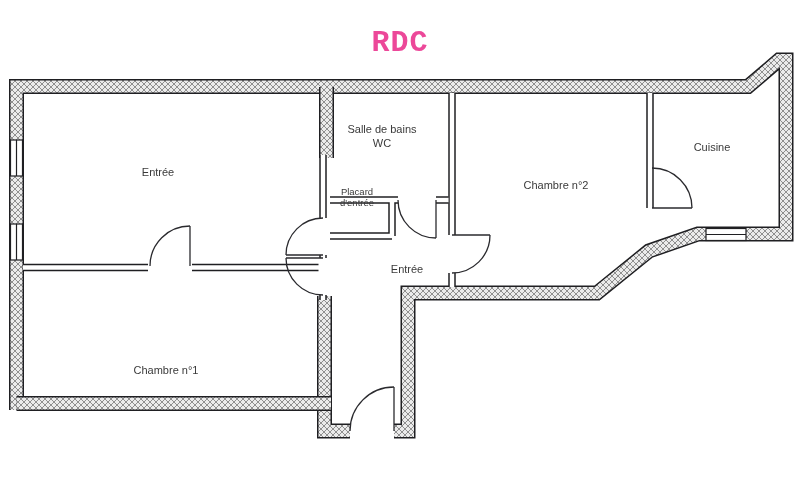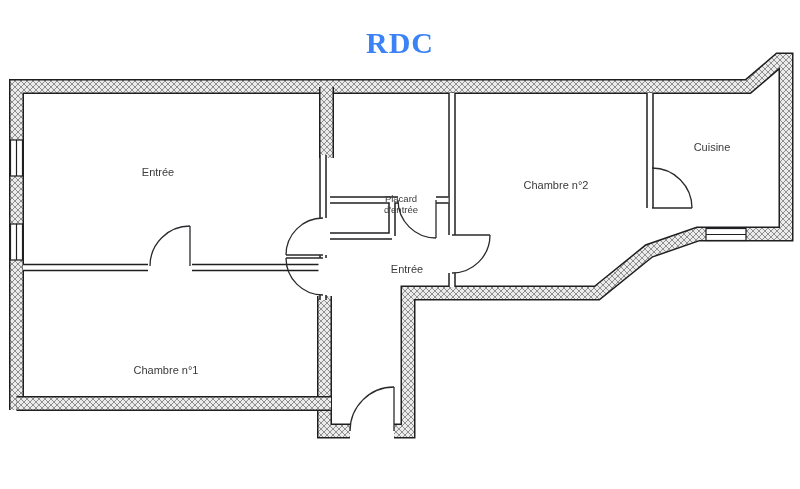--- a/index.html
+++ b/index.html
@@ -7,25 +7,25 @@
     position:relative;
     width:800px;height:489px;
     background:#ffffff;
     overflow:hidden;
     font-family:"Liberation Sans", sans-serif;
   }
   .plan-title{
     position:absolute;
     top:26px;left:0;right:0;
     text-align:center;
-    font-family:Liberation Serif, serif;
+    font-family:Liberation Mono, monospace;
     font-weight:700;
     font-size:30px;
     letter-spacing:1px;
-    color:#3b82f6;
+    color:#ec4899;
   }
   .plan-svg{position:absolute;left:0;top:0;}
   .room-label{
     position:absolute;
     transform:translate(-50%,-50%);
     font-size:11px;
     color:#3a3a3a;
     text-align:center;
     white-space:nowrap;
     line-height:14px;
@@ -133,22 +133,26 @@
         <path d="M394,431 L394,387"></path>
         <path d="M350,431 A44,44 0 0 1 394,387"></path>
       </g>
     </g>
   </svg>
 
   <div class="room-label" style="left:158px;top:172px;">Entrée</div>
 
   <div class="room-label" style="left:166px;top:326px;margin-top:44px;">Chambre n°1</div>
 
+  <div class="room-label" style="left:382px;top:136px;">
+    <div>Salle de bains</div>
+    <div>WC</div>
+  </div>
 
-  <div class="room-label small" style="left:357px;top:204px;margin-left:44px;">
+  <div class="room-label small" style="left:357px;top:197px;">
     <div>Placard</div>
     <div>d'entrée</div>
   </div>
 
   <div class="room-label" style="left:389px;top:269px;padding-left:36px;">Entrée</div>
 
   <div class="room-label" style="left:556px;top:185px;">Chambre n°2</div>
 
   <div class="room-label" style="left:712px;top:147px;">Cuisine</div>
 

